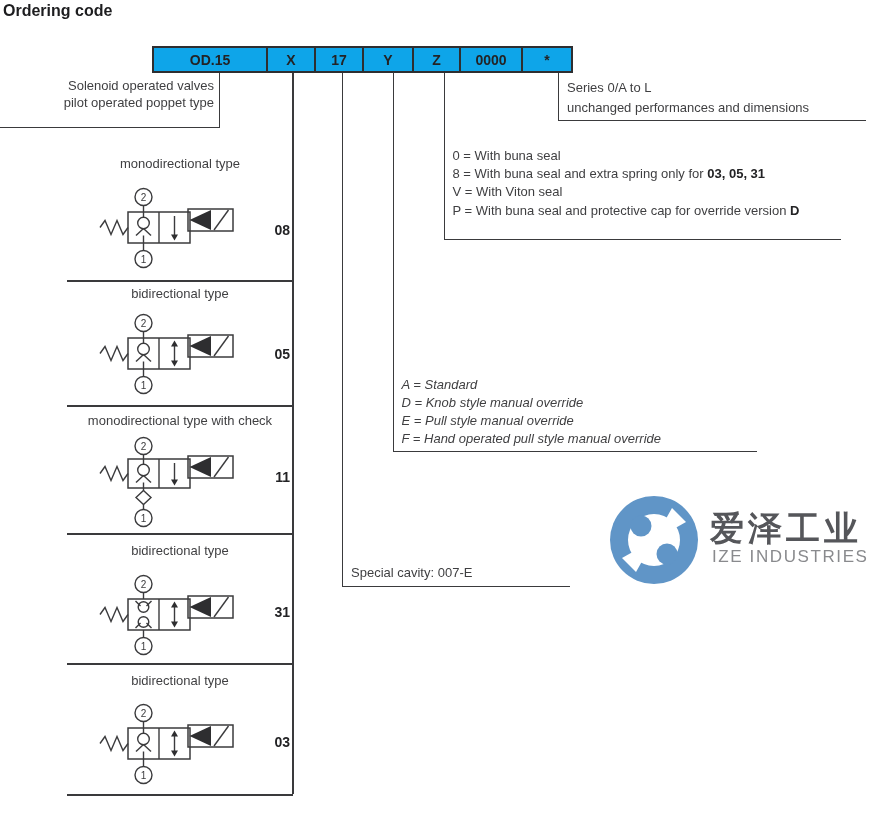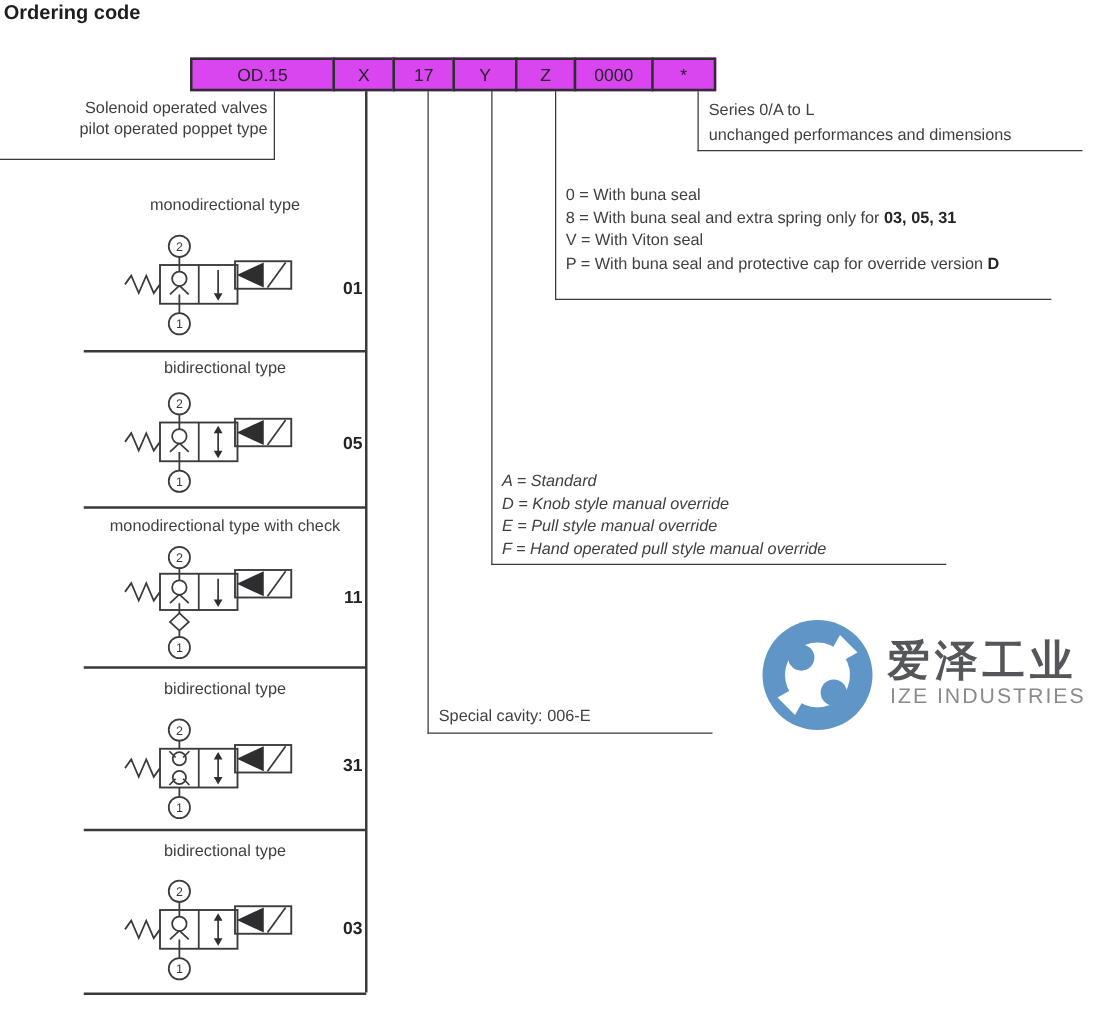--- a/index.html
+++ b/index.html
@@ -7,21 +7,21 @@
     position:relative;width:874px;height:813px;background:#ffffff;
     font-family:"Liberation Sans",sans-serif;color:#3f3f41;overflow:hidden;
   }
   .abs{position:absolute;}
   #page-title{left:3px;top:2px;font-size:16px;font-weight:bold;color:#1d1d1f;}
   
   #code-row{left:152px;top:46px;display:flex;}
   .code-box{
     box-sizing:border-box;border:2px solid #2e2e30;height:27px;margin-left:-2px;
     display:flex;align-items:center;justify-content:center;
-    font-size:14px;font-weight:normal;color:#232325;background:#d946ef;
+    font-size:14px;font-weight:bold;color:#232325;background:#0ea5e9;
   }
   .code-box:first-child{margin-left:0;}
   .vline{width:1.5px;background:#3a3a3c;}
   .hline{height:1.5px;background:#3a3a3c;}
   
   #intro-block{left:0;top:73px;width:220px;height:55px;box-sizing:border-box;
     border-right:1.5px solid #3a3a3c;border-bottom:1.5px solid #3a3a3c;
     text-align:right;padding:3.5px 5px 0 0;font-size:13px;line-height:17.2px;}
   #series-block{left:558px;top:73px;width:308px;height:48px;box-sizing:border-box;
     border-left:1.5px solid #3a3a3c;border-bottom:1.5px solid #3a3a3c;
@@ -85,21 +85,21 @@
   <div class="abs" id="override-block">
     <div id="override-list">
         <div><span>A = Standard</span></div>
         <div><span>D = Knob style manual override</span></div>
         <div><span>E = Pull style manual override</span></div>
         <div><span>F = Hand operated pull style manual override</span></div>
       </div>
   </div>
 
   <div class="abs" id="cavity-block">
-    <div id="cavity-text">Special cavity: 006-E</div>
+    <div id="cavity-text">Special cavity: 007-E</div>
   </div>
 
   <div class="abs" id="valve-col" style="left:0;top:0;">
       <div class="abs valve-label" style="top: 156px;">monodirectional type</div>
       <div class="abs" style="left: 88px; top: 186px;"><svg width="150" height="84" viewBox="0 0 150 84">
           <circle cx="55.5" cy="11" r="8.5" fill="none" stroke="#3b3b3d" stroke-width="1.4"></circle>
           <text x="55.5" y="14.8" font-size="10" fill="#3b3b3d" text-anchor="middle" font-family="Liberation Sans, sans-serif">2</text>
           <line x1="55.5" y1="19.5" x2="55.5" y2="26" stroke="#3b3b3d" stroke-width="1.4"></line>
           <rect x="40" y="26" width="62" height="31" fill="none" stroke="#3b3b3d" stroke-width="1.5"></rect>
           <line x1="71" y1="26" x2="71" y2="57" stroke="#3b3b3d" stroke-width="1.4"></line>
@@ -111,21 +111,21 @@
           <line x1="55.5" y1="49.5" x2="55.5" y2="57" stroke="#3b3b3d" stroke-width="1.4"></line>
           <line x1="86.5" y1="30" x2="86.5" y2="49" stroke="#3b3b3d" stroke-width="1.4"></line>
           <polygon points="83,48.5 90,48.5 86.5,54.5" fill="#2e2e30"></polygon>
           <rect x="100" y="23" width="45" height="22" fill="none" stroke="#3b3b3d" stroke-width="1.5"></rect>
           <polygon points="123,24 123,44 101.5,34" fill="#2e2e30"></polygon>
           <line x1="126" y1="44" x2="140.5" y2="24" stroke="#3b3b3d" stroke-width="1.4"></line>
           <line x1="55.5" y1="57" x2="55.5" y2="64.5" stroke="#3b3b3d" stroke-width="1.4"></line>
           <circle cx="55.5" cy="73" r="8.5" fill="none" stroke="#3b3b3d" stroke-width="1.4"></circle>
           <text x="55.5" y="76.8" font-size="10" fill="#3b3b3d" text-anchor="middle" font-family="Liberation Sans, sans-serif">1</text>
         </svg></div>
-      <div class="abs valve-code" style="top: 222px;">01</div>
+      <div class="abs valve-code" style="top: 222px;">08</div>
       <div class="abs hline sep" style="top: 280px;"></div>
       <div class="abs valve-label" style="top: 286px;">bidirectional type</div>
       <div class="abs" style="left: 88px; top: 312px;"><svg width="150" height="84" viewBox="0 0 150 84">
           <circle cx="55.5" cy="11" r="8.5" fill="none" stroke="#3b3b3d" stroke-width="1.4"></circle>
           <text x="55.5" y="14.8" font-size="10" fill="#3b3b3d" text-anchor="middle" font-family="Liberation Sans, sans-serif">2</text>
           <line x1="55.5" y1="19.5" x2="55.5" y2="26" stroke="#3b3b3d" stroke-width="1.4"></line>
           <rect x="40" y="26" width="62" height="31" fill="none" stroke="#3b3b3d" stroke-width="1.5"></rect>
           <line x1="71" y1="26" x2="71" y2="57" stroke="#3b3b3d" stroke-width="1.4"></line>
           <polyline points="12,41.5 17,34.5 23,48.5 29,34.5 35,48.5 40,41.5" fill="none" stroke="#3b3b3d" stroke-width="1.4"></polyline>
           <line x1="55.5" y1="26" x2="55.5" y2="31.5" stroke="#3b3b3d" stroke-width="1.4"></line>

